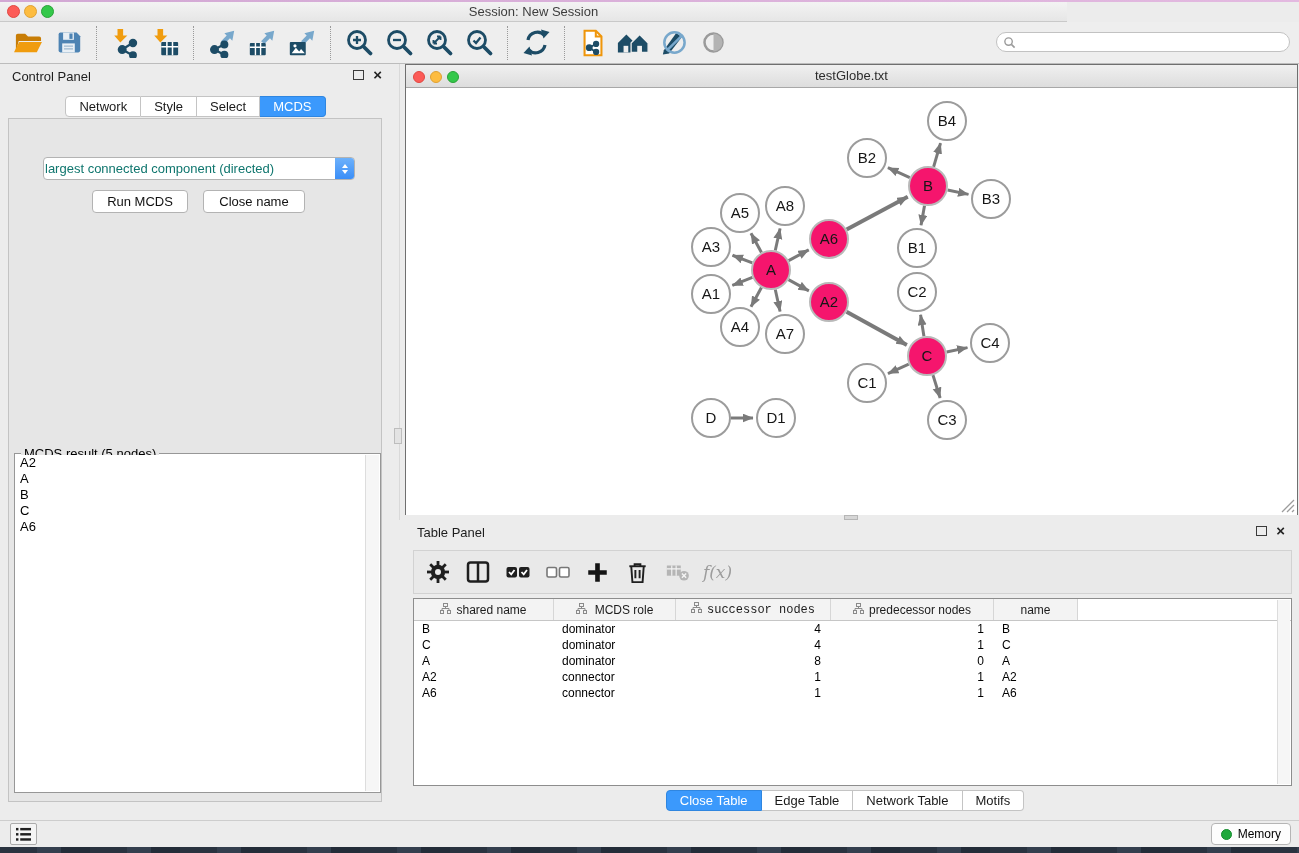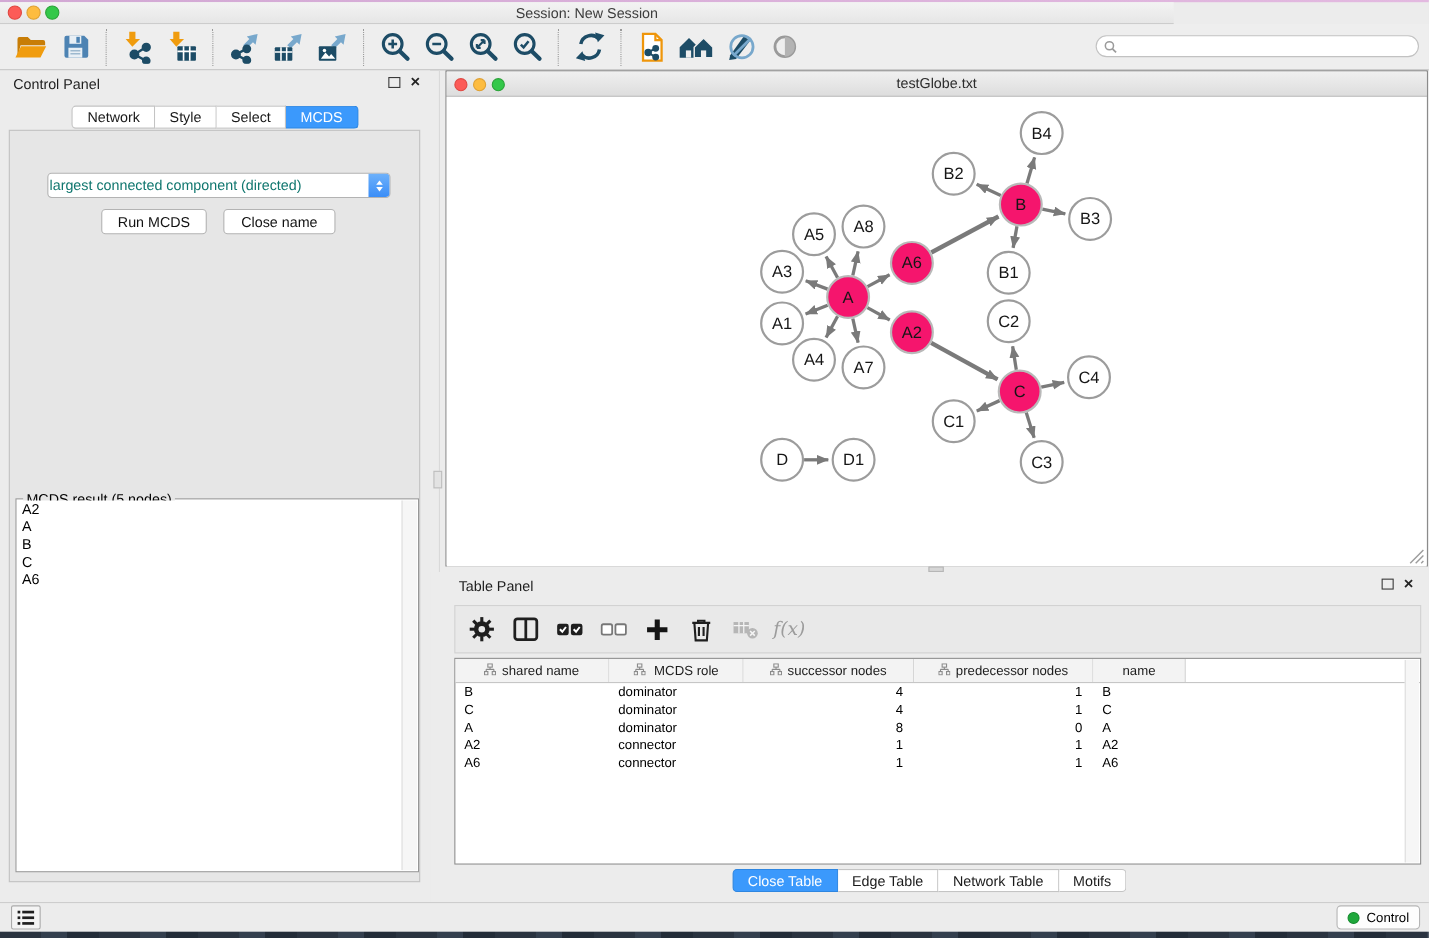--- a/index.html
+++ b/index.html
@@ -509,21 +509,21 @@
           <span><svg width="11" height="11" viewBox="0 0 11 11">
               <g fill="none" stroke="#8a8a8a" stroke-width="1">
                 <rect x="3.5" y="0.5" width="4" height="3"></rect>
                 <rect x="0.5" y="7.5" width="3" height="3"></rect>
                 <rect x="7.5" y="7.5" width="3" height="3"></rect>
                 <path d="M5.5 3.5 V5.5 M2 5.5 H9 M2 5.5 V7.5 M9 5.5 V7.5"></path>
               </g>
             </svg></span>
           <span>MCDS role</span>
         </div>
-        <div class="th" style="width: 155px;">
+        <div class="th" style="width: 155px; font-family: Liberation Mono, monospace;">
           <span><svg width="11" height="11" viewBox="0 0 11 11">
               <g fill="none" stroke="#8a8a8a" stroke-width="1">
                 <rect x="3.5" y="0.5" width="4" height="3"></rect>
                 <rect x="0.5" y="7.5" width="3" height="3"></rect>
                 <rect x="7.5" y="7.5" width="3" height="3"></rect>
                 <path d="M5.5 3.5 V5.5 M2 5.5 H9 M2 5.5 V7.5 M9 5.5 V7.5"></path>
               </g>
             </svg></span>
           <span>successor nodes</span>
         </div>
@@ -599,15 +599,15 @@
         <rect x="5.5" y="1" width="11.5" height="2.6"></rect>
         <rect x="1" y="6.5" width="2.6" height="2.6"></rect>
         <rect x="5.5" y="6.5" width="11.5" height="2.6"></rect>
         <rect x="1" y="12" width="2.6" height="2.6"></rect>
         <rect x="5.5" y="12" width="11.5" height="2.6"></rect>
       </g>
     </svg>
 </div>
 <div class="abs mem-btn">
   <span class="mem-dot"></span>
-  <span>Control</span>
+  <span>Memory</span>
 </div>
 <div class="abs desktop"></div>
 
 </body></html>

